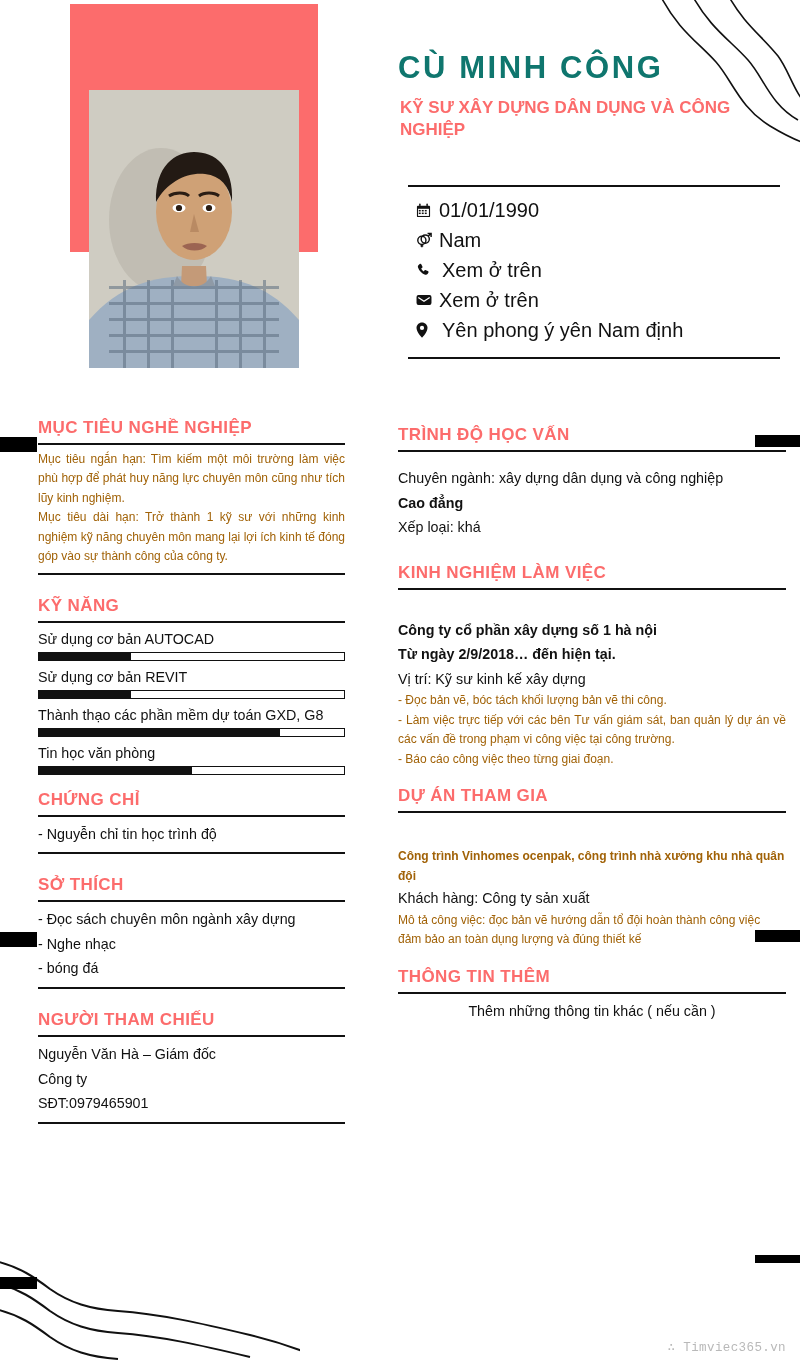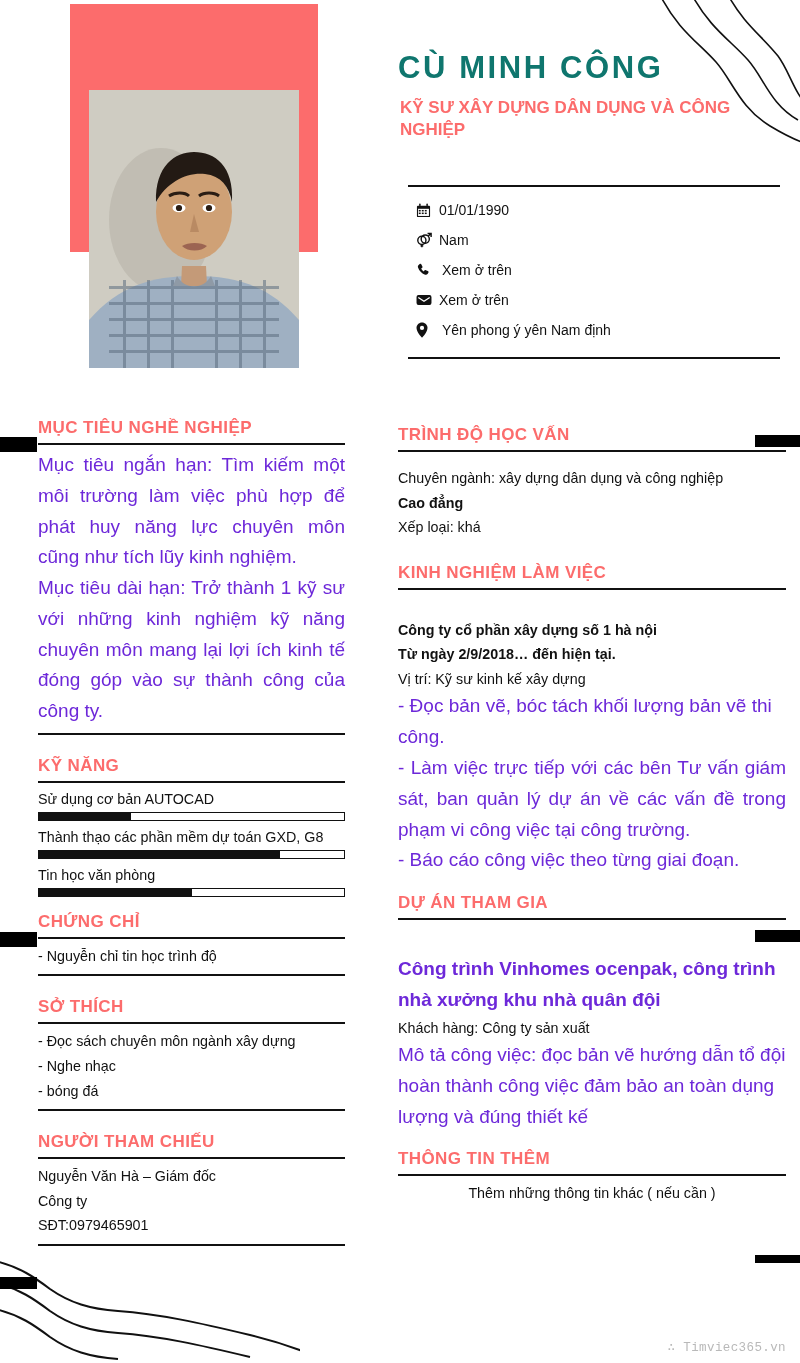--- a/index.html
+++ b/index.html
@@ -30,39 +30,39 @@
   }
   .job-title {
     position: absolute; left: 400px; top: 97px; width: 360px;
     font-size: 17px; font-weight: bold; color: #fc6c6c; line-height: 1.32;
   }
 
   .contact-box { position: absolute; left: 408px; top: 185px; width: 372px; }
   .contact-box .rule-top { border-top: 2px solid #111; }
   .contact-box .rule-bot { border-top: 2px solid #111; margin-top: 8px; }
   .contact-list { padding: 8px 0 4px 8px; }
-  .contact-row { display: flex; align-items: center; height: 30px; font-size: 14px; color: #111; }
+  .contact-row { display: flex; align-items: center; height: 30px; font-size: 20px; color: #111; }
   .contact-row .ci { width: 22px; flex: 0 0 22px; display: flex; align-items: center; justify-content: flex-start; }
   .contact-row .ci svg { display: block; }
   .contact-row .ctext { padding-left: 1px; }
   .contact-row.gap .ctext { padding-left: 4px; }
 
   
   .col-left { position: absolute; left: 38px; top: 418px; width: 307px; }
   .col-right { position: absolute; left: 398px; top: 425px; width: 388px; }
 
   .sec { margin-bottom: 3px; }
   .sec-title {
     font-size: 17px; font-weight: bold; color: #fc6c6c;
     letter-spacing: .4px; padding-bottom: 5px;
   }
   .sec-rule { border-top: 2px solid #111; }
   .sec-rule-bot { border-top: 2px solid #111; }
 
-  .body-text { font-size: 19px; color: #6d28d9; line-height: 1.62; }
+  .body-text { font-size: 12px; color: #a16207; line-height: 1.62; }
   .just { text-align: justify; }
   .pad { padding: 5px 0 6px 0; }
   .line { font-size: 14.3px; color: #111; line-height: 1.72; }
   .b { font-weight: bold; }
 
   
   .skill { padding-top: 8px; }
   .skill-label { font-size: 14.3px; color: #111; padding-bottom: 5px; }
   .bar { height: 9px; border: 1px solid #111; background: #fff; position: relative; }
   .bar > i { position: absolute; left: 0; top: 0; bottom: 0; background: #111; display: block; }
@@ -225,20 +225,26 @@
       <div class="sec-title">KỸ NĂNG</div>
       <div class="sec-rule"></div>
       <div class="skills-wrap">
         <div class="skill">
           <div class="skill-label">Sử dụng cơ bản AUTOCAD</div>
           <div class="bar">
               <i style="width: 30%;"></i>
             </div>
         </div>
         <div class="skill">
+          <div class="skill-label">Sử dụng cơ bản REVIT</div>
+          <div class="bar">
+              <i style="width: 30%;"></i>
+            </div>
+        </div>
+        <div class="skill">
           <div class="skill-label">Thành thạo các phần mềm dự toán GXD, G8</div>
           <div class="bar">
               <i style="width: 79%;"></i>
             </div>
         </div>
         <div class="skill">
           <div class="skill-label">Tin học văn phòng</div>
           <div class="bar">
               <i style="width: 50%;"></i>
             </div>

